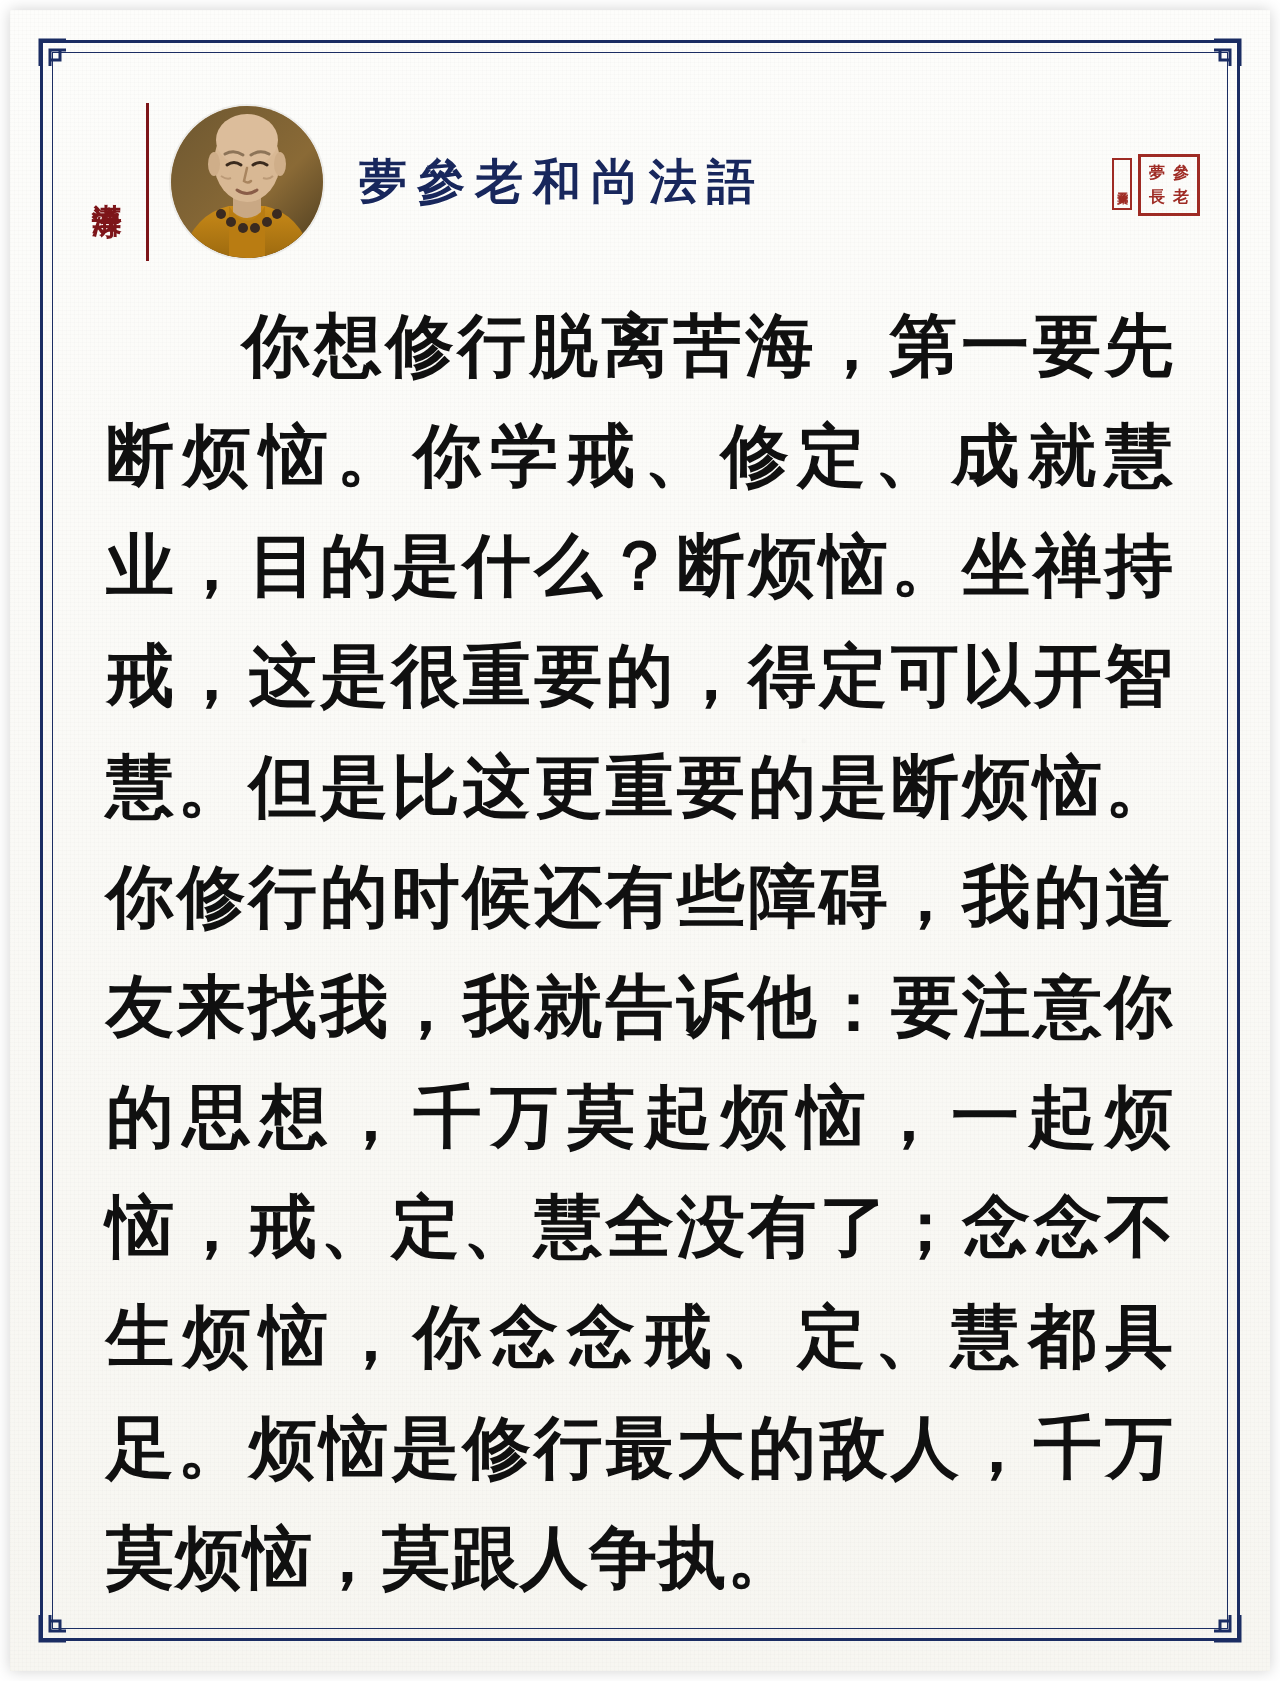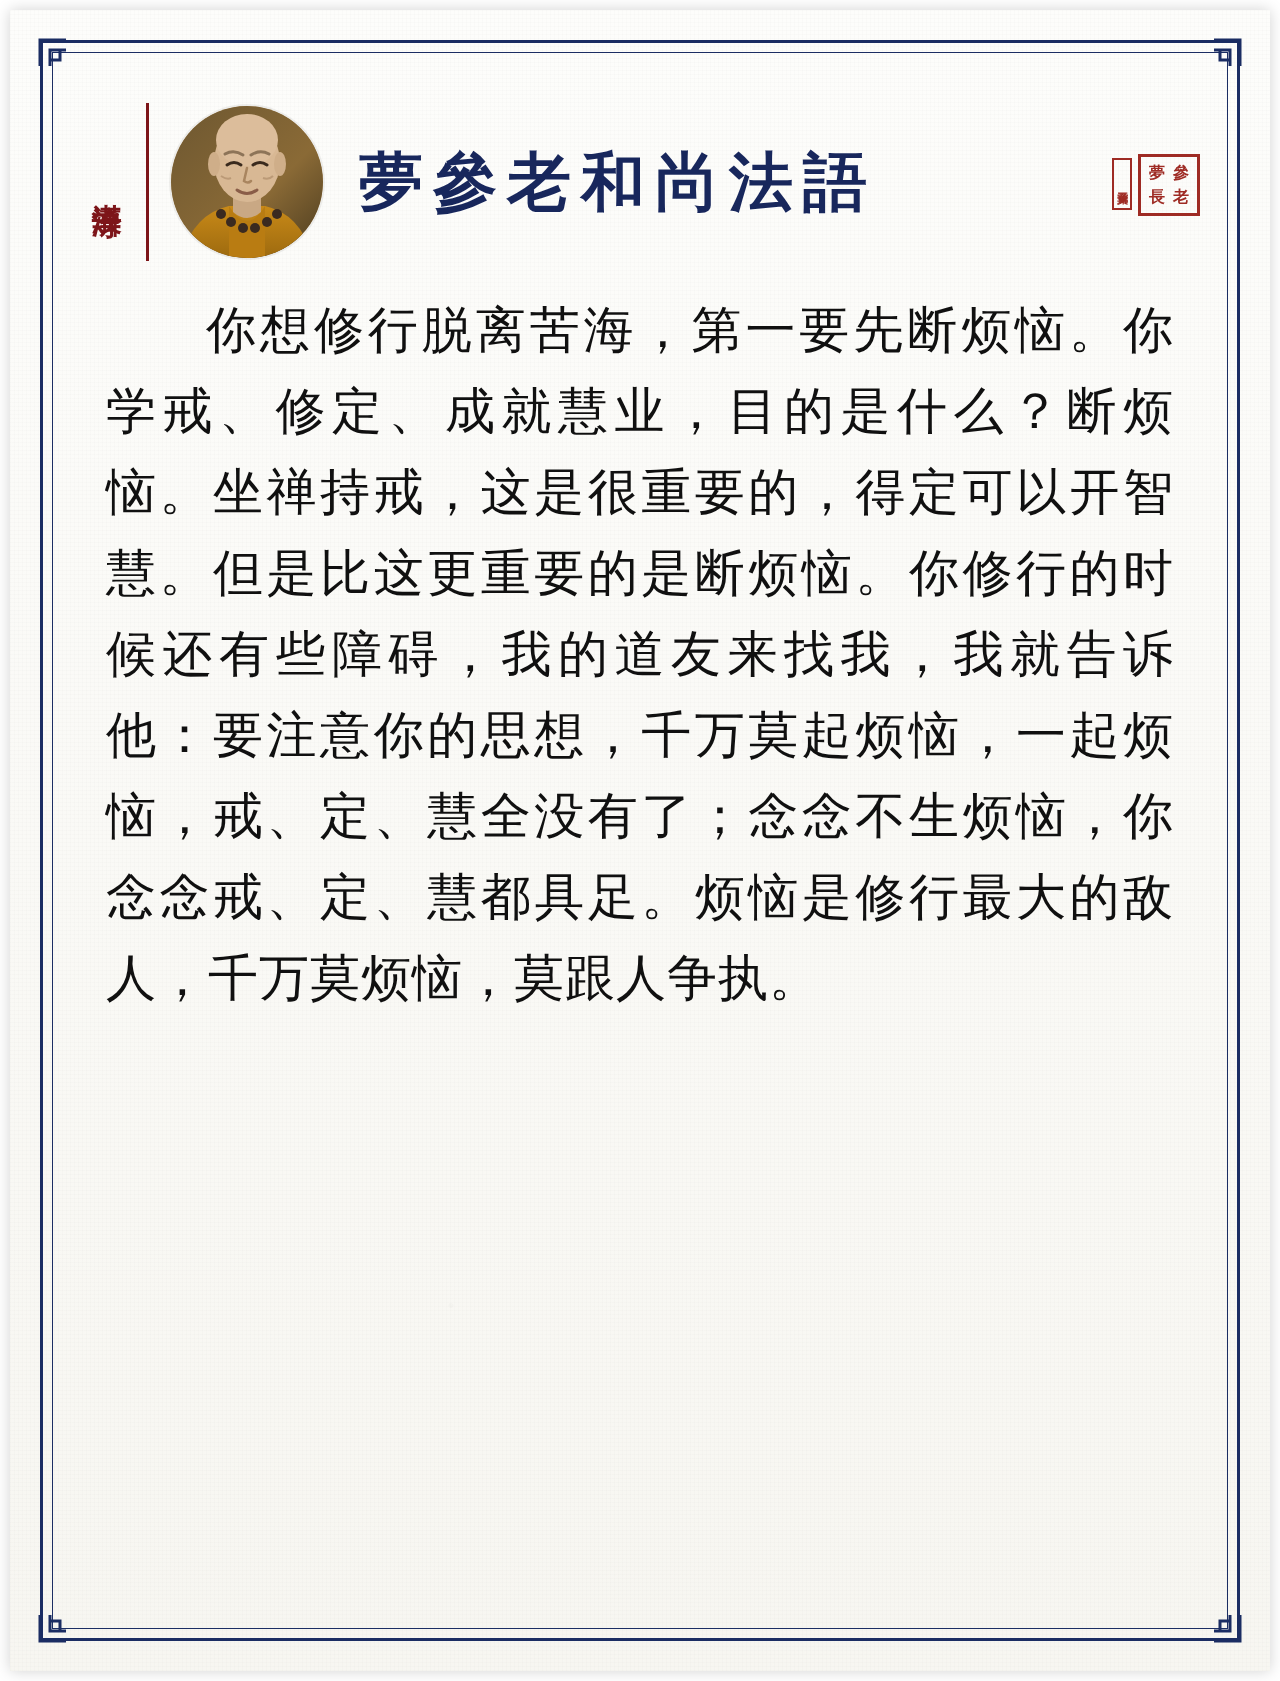--- a/index.html
+++ b/index.html
@@ -122,21 +122,21 @@
     position: relative;
   }
   .avatar svg { display:block; width:152px; height:152px; }
 
   .title {
     flex: 1 1 auto;
     margin-left: 36px;
     color: #18275c;
     font-family: "DejaVu Serif", "Liberation Serif", serif;
     font-weight: bold;
-    font-size: 64px;
+    font-size: 48px;
     letter-spacing: 10px;
     white-space: nowrap;
     text-shadow: 0 1px 0 rgba(255,255,255,0.6);
   }
   .seal {
     flex: 0 0 auto;
     width: 62px;
     height: 62px;
     margin-left: 8px;
     margin-top: 6px;
@@ -184,22 +184,22 @@
   }
 
   
   .body-text {
     position: absolute;
     left: 96px;
     right: 96px;
     top: 280px;
     color: #101010;
     font-family: "DejaVu Serif", "Liberation Serif", serif;
-    font-size: 50px;
-    font-weight: normal;
+    font-size: 68px;
+    font-weight: bold;
     line-height: 1.62;
     letter-spacing: 1px;
     text-align: justify;
     text-justify: inter-character;
     text-indent: 2em;
   }
 </style>
 </head>
 <body>
 

